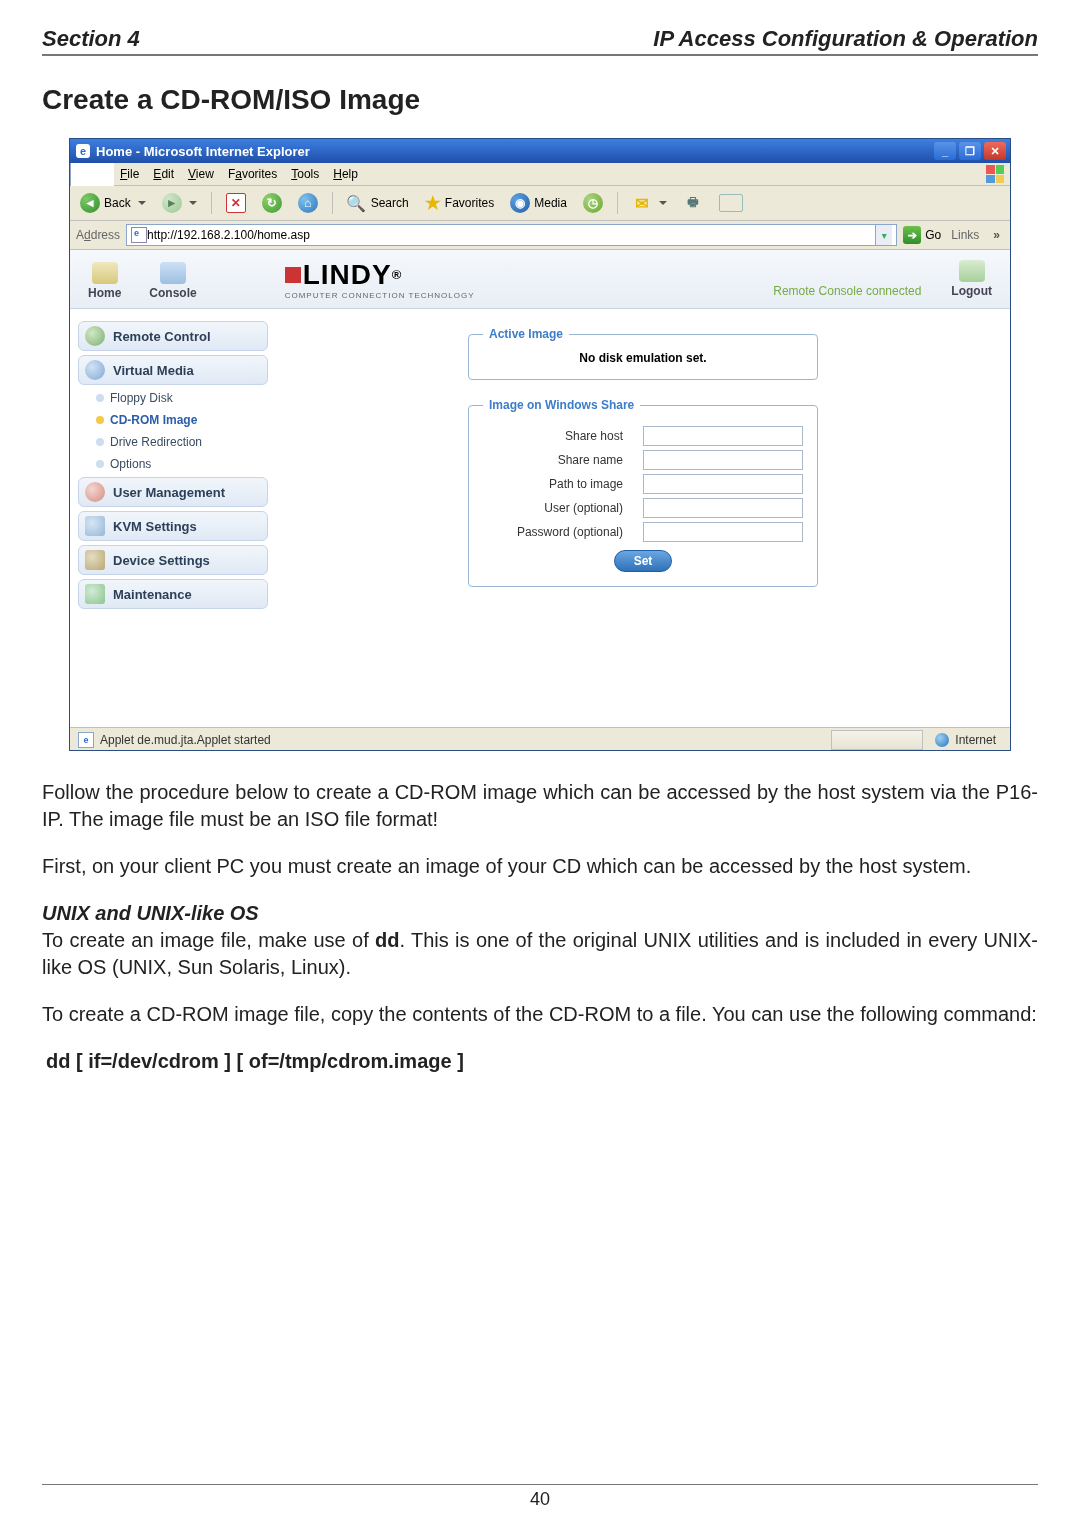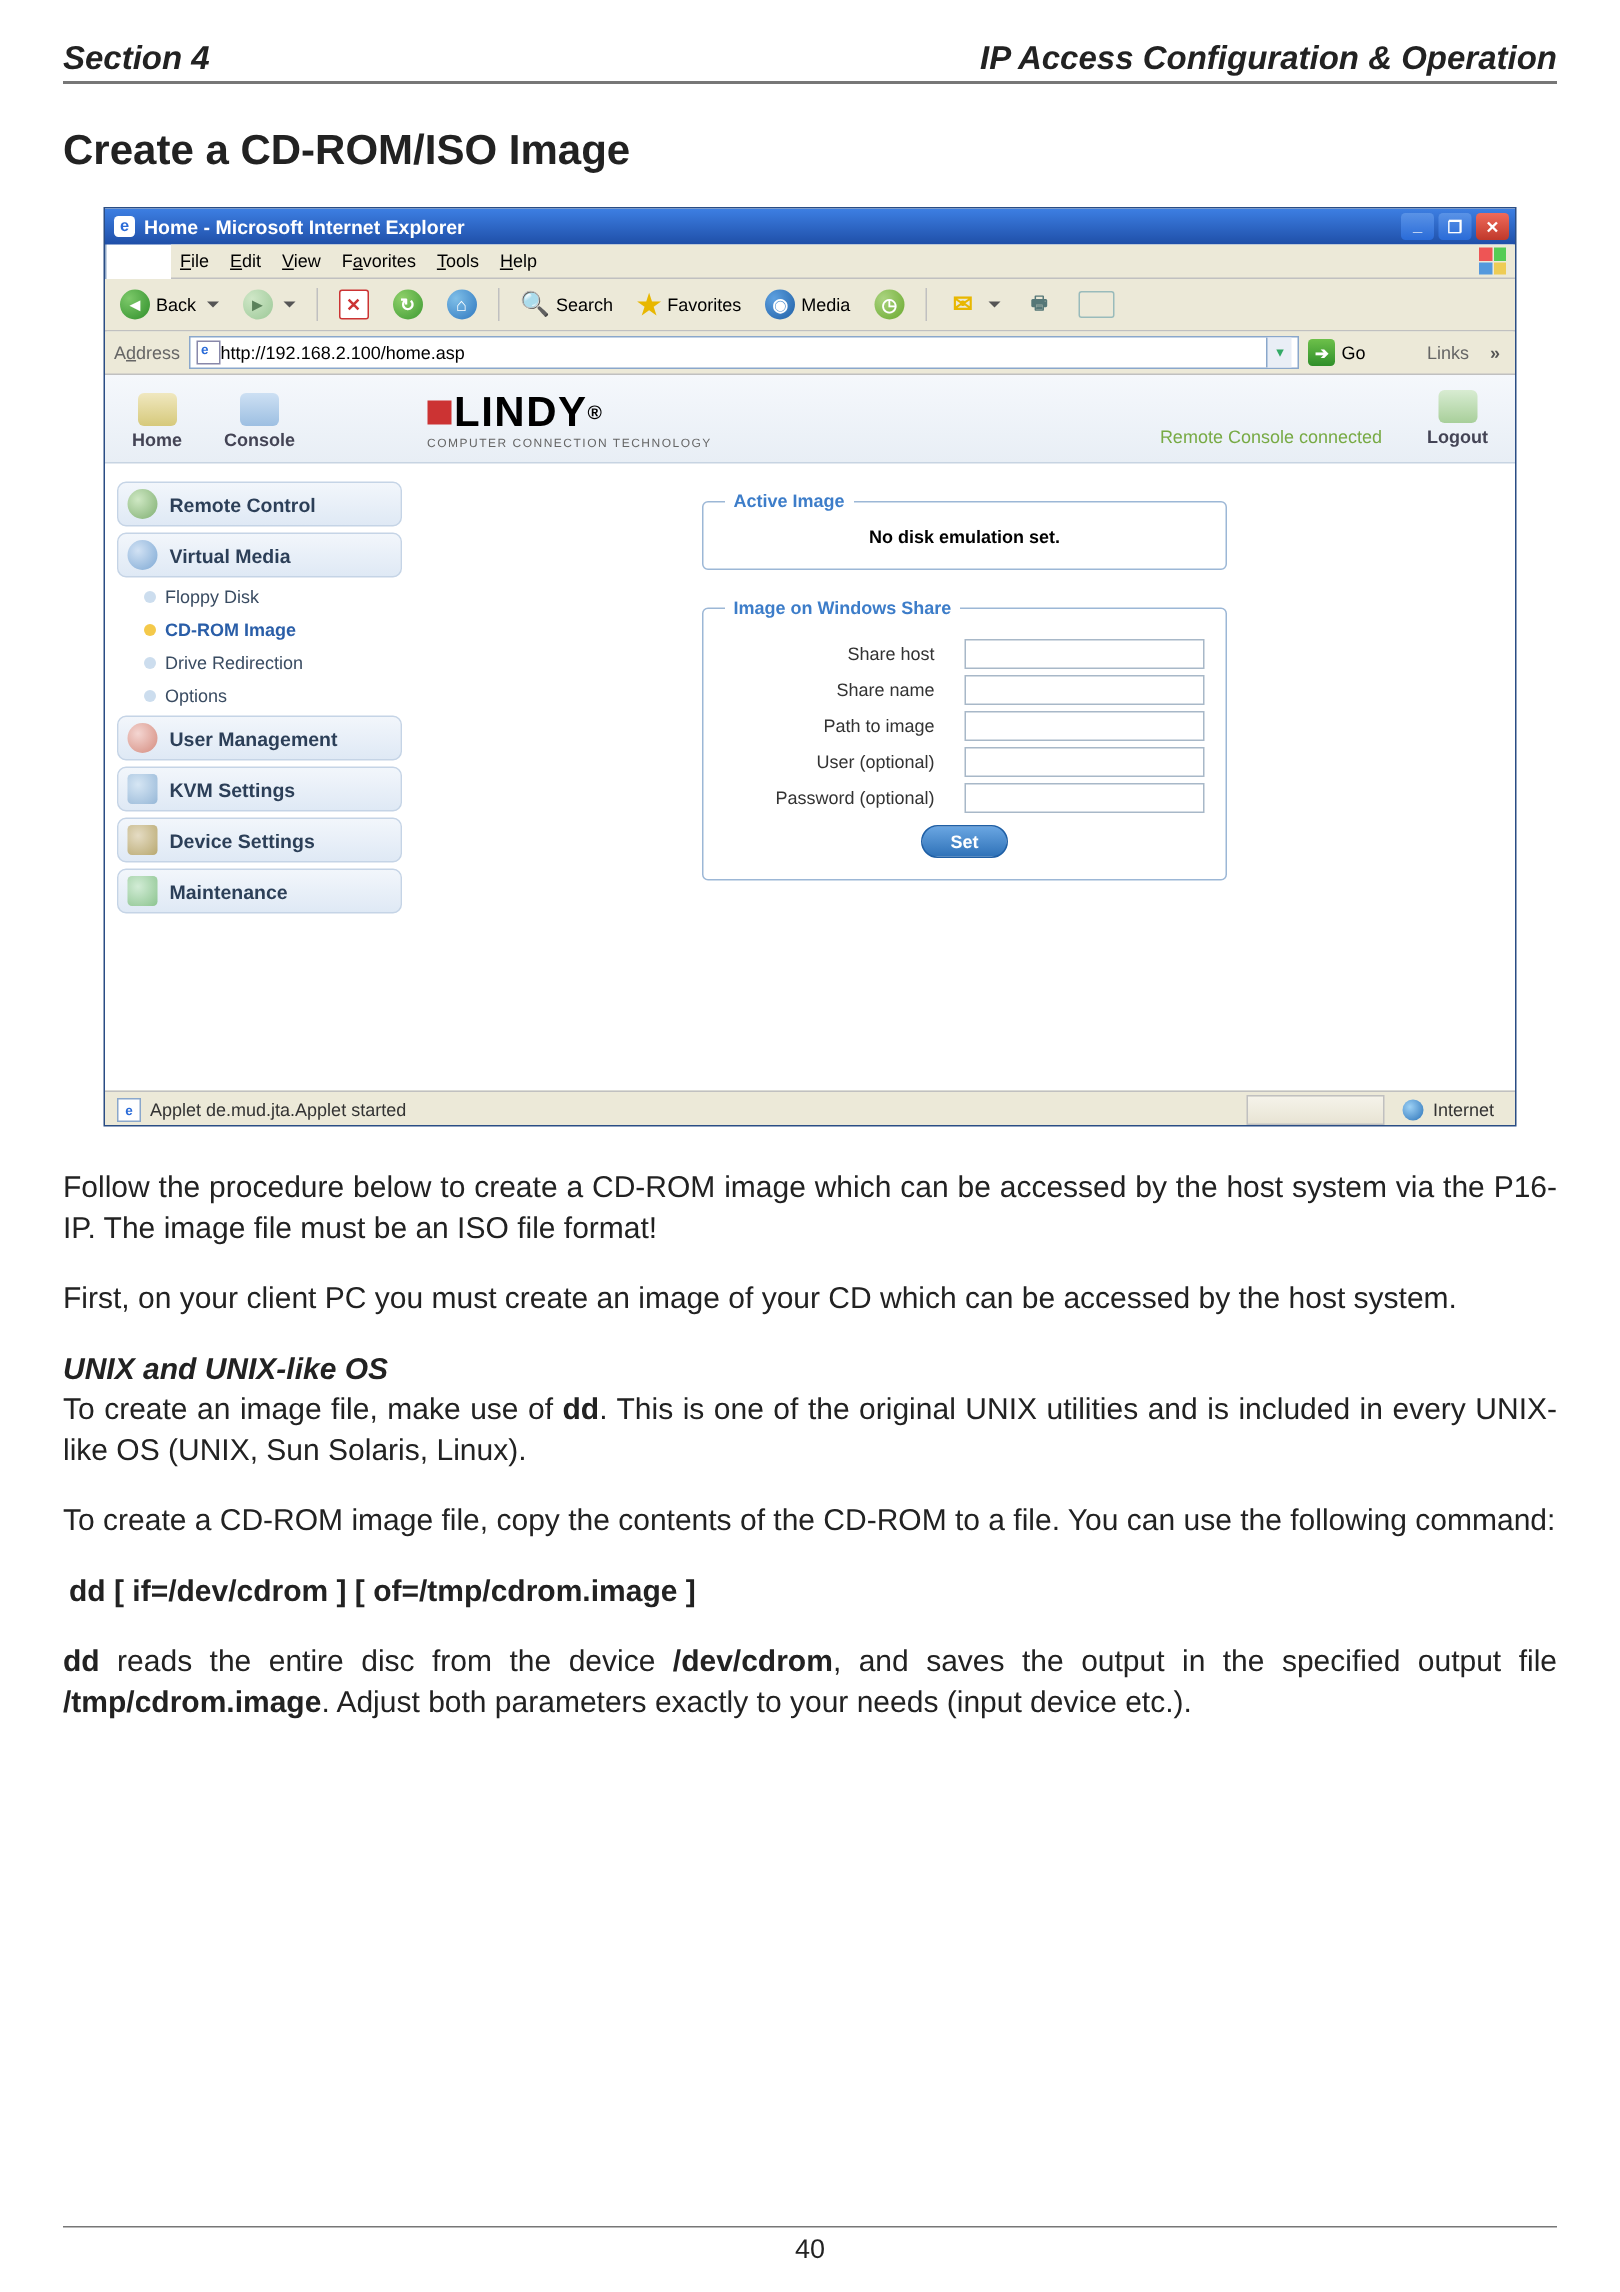--- a/index.html
+++ b/index.html
@@ -229,21 +229,21 @@
     height: 18px;
     border-radius: 3px;
     background: linear-gradient(#6dc04a, #2f8f2a);
     color: #fff;
     display: flex;
     align-items: center;
     justify-content: center;
     font-size: 11px;
     font-weight: bold;
   }
-  .addressbar .links-label { color:#666; padding:0 4px;margin-left:31px; }
+  .addressbar .links-label { color:#666; padding:0 4px; }
   .addressbar .chevrons { font-weight:bold; color:#555; padding:0 4px;}
   .addressbar .dd {
     width: 16px;
     height: 20px;
     border-left: 1px solid #8aa7cb;
     background: #e9eef6;
     display: flex;
     align-items: center;
     justify-content: center;
     font-size: 10px;
@@ -696,22 +696,19 @@
 
   <div class="body-text">
     <p>Follow the procedure below to create a CD-ROM image which can be accessed by the host system via the P16-IP. The image file must be an ISO file format!</p>
     <p>First, on your client PC you must create an image of your CD which can be accessed by the host system.</p>
     <p class="heading">UNIX and UNIX-like OS</p>
     <p>
       <span>To create an image file, make use of </span><b>dd</b><span>. This is one of the original UNIX utilities and is included in every UNIX-like OS (UNIX, Sun Solaris, Linux).</span>
     </p>
     <p>To create a CD-ROM image file, copy the contents of the CD-ROM to a file. You can use the following command:</p>
     <p class="cmd">dd [ if=/dev/cdrom ] [ of=/tmp/cdrom.image ]</p>
-    <p>
-      <b>dd</b><span> reads the entire disc from the device </span><b>/dev/cdrom</b><span>, and saves the output in the specified output file </span><b>/tmp/cdrom.image</b><span>. Adjust both parameters exactly to your needs (input device etc.).</span>
-    </p>
   </div>
 
   <div class="footer">
     <div class="line"></div>
     <span>40</span>
   </div>
 </div>
 
 </body></html>

